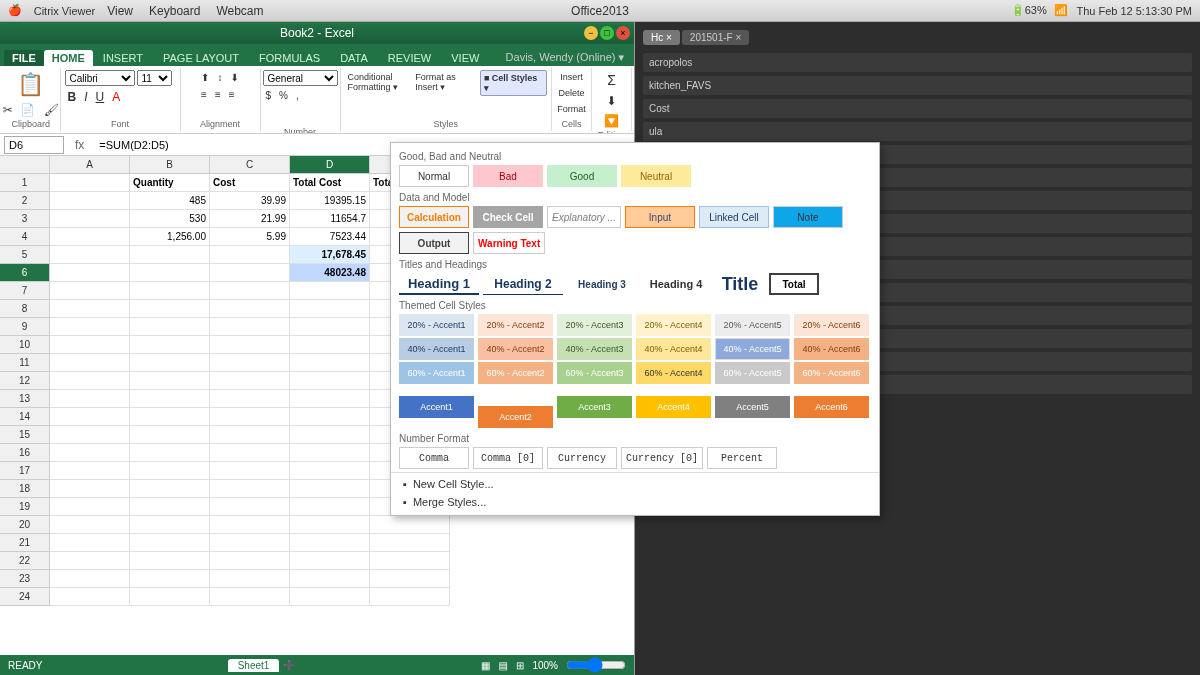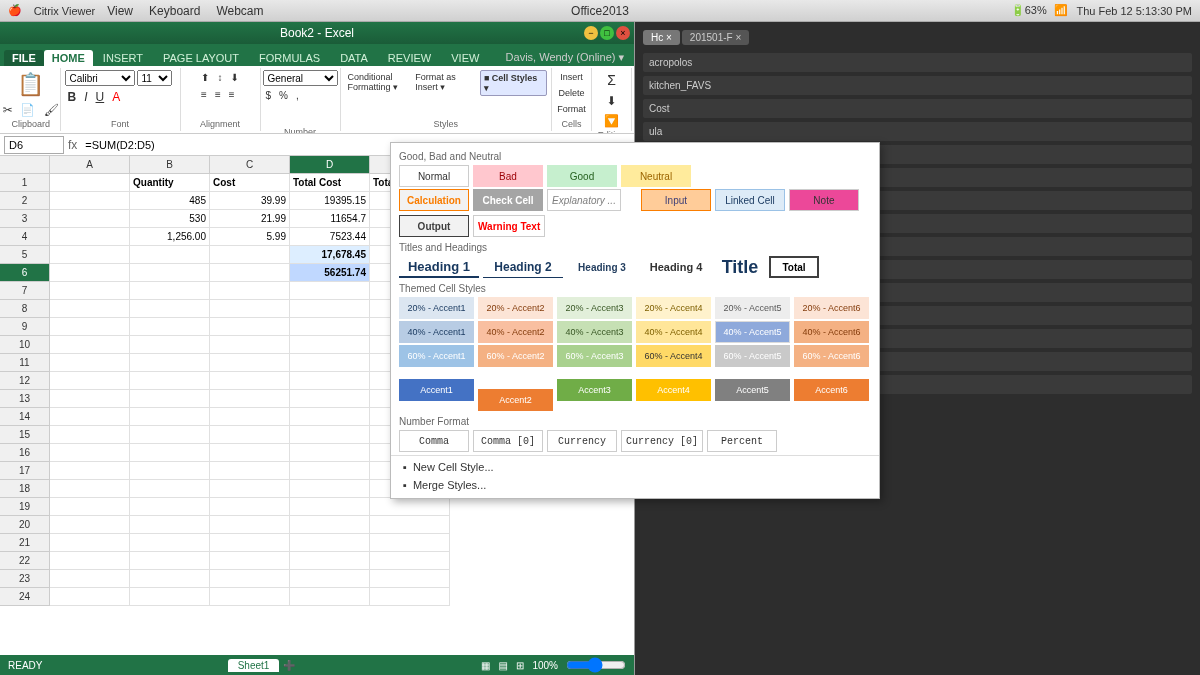--- a/index.html
+++ b/index.html
@@ -50,21 +50,21 @@
     }
     .ribbon-group {
       border-right: 1px solid #ddd; padding: 2px 4px; display: flex; flex-direction: column; align-items: center; min-width: 40px;
     }
     .ribbon-group-label { font-size: 9px; color: #666; margin-top: auto; }
     .ribbon-group-content { display: flex; align-items: center; gap: 2px; flex: 1; }
     .ribbon-btn { background: none; border: none; cursor: pointer; padding: 2px 3px; font-size: 10px; border-radius: 2px; color: #333; display: flex; flex-direction: column; align-items: center; }
 
     
     .formula-bar {
-      height: 22px; background: #fff; border-bottom: 1px solid #ccc; display: flex; align-items: center; padding: 0 4px; gap: 4px;
+      height: 22px; background: #fff; border-bottom: 1px solid #ccc; display: flex; align-items: center; padding: 0 4px; gap: 11px;
     }
     .cell-ref { width: 60px; border: 1px solid #aaa; height: 18px; padding: 0 4px; font-size: 11px; }
     .formula-input { flex: 1; border: none; outline: none; font-size: 11px; padding: 0 4px; }
 
     
     .spreadsheet { width: 100%; overflow: hidden; }
     .col-headers { display: flex; background: #f0f0f0; border-bottom: 1px solid #ccc; height: 18px; }
     .corner-cell { width: 50px; min-width: 50px; border-right: 1px solid #ccc; background: #f0f0f0; }
     .col-header { width: 80px; min-width: 80px; border-right: 1px solid #ccc; text-align: center; font-size: 10px; color: #333; line-height: 18px; }
     .col-header.active { background: #217346; color: white; }
@@ -107,23 +107,23 @@
     }
 
     
     .style-bad { background: #ffc7ce; color: #9c0006; border-color: #ffc7ce; }
     .style-good { background: #c6efce; color: #276221; border-color: #c6efce; }
     .style-neutral { background: #ffeb9c; color: #9c6500; border-color: #ffeb9c; }
     .style-normal { border: 1px solid #ccc; color: #333; }
     .style-calculation { background: #f2f2f2; color: #fa7d00; border: 1px solid #fa7d00; font-weight: bold; }
     .style-check { background: #a5a5a5; color: white; border: 1px solid #a5a5a5; font-weight: bold; }
     .style-explanatory { color: #7f7f7f; border: 1px solid #ccc; font-style: italic; }
-    .style-input { background: #ffcc99; color: #3f3f76; border: 1px solid #fa7d00; margin-left: 16px; }
+    .style-input { background: #ffcc99; color: #3f3f76; border: 1px solid #fa7d00; }
     .style-linked { background: #ddebf7; color: #17375e; border: 1px solid #9bc2e6; }
-    .style-note { background: #ec4899; color: #333; border: 1px solid #ccc; }
+    .style-note { background: #0ea5e9; color: #333; border: 1px solid #ccc; }
     .style-output { background: #f2f2f2; color: #3f3f3f; border: 1px solid #3f3f3f; font-weight: bold; }
     .style-warning { color: #ff0000; border: 1px solid #ccc; font-weight: bold; }
 
     .style-h1 { font-weight: bold; font-size: 13px; color: #17375e; border: none; border-bottom: 2px solid #17375e; }
     .style-h2 { font-weight: bold; font-size: 12px; color: #17375e; border: none; border-bottom: 1px solid #17375e; }
     .style-h3 { font-weight: bold; color: #243f60; border: none; }
     .style-h4 { font-weight: bold; font-size: 11px; color: #333; border: none; }
     .style-title { font-size: 18px; color: #17375e; border: none; font-weight: bold; }
     .style-total { font-weight: bold; border: 2px solid #3f3f3f; }
 
@@ -393,21 +393,21 @@
             <div class="grid-cell"></div>
             <div class="grid-cell"></div>
             <div class="grid-cell right bold blue-bg">17,678.45</div>
             <div class="grid-cell"></div>
           </div>
 
           <div class="grid-row">
             <div class="grid-cell"></div>
             <div class="grid-cell"></div>
             <div class="grid-cell"></div>
-            <div class="grid-cell right bold selected">56251.74</div>
+            <div class="grid-cell right bold selected">48023.48</div>
             <div class="grid-cell"></div>
           </div>
 
           <div class="grid-row">
               <div class="grid-cell"></div>
               <div class="grid-cell"></div>
               <div class="grid-cell"></div>
               <div class="grid-cell"></div>
               <div class="grid-cell"></div>
             </div>
@@ -552,20 +552,21 @@
     <div class="cell-styles-dropdown">
 
       <div class="dropdown-section-title">Good, Bad and Neutral</div>
       <div class="dropdown-row">
         <div class="style-cell style-normal">Normal</div>
         <div class="style-cell style-bad">Bad</div>
         <div class="style-cell style-good">Good</div>
         <div class="style-cell style-neutral">Neutral</div>
       </div>
 
+      <div class="dropdown-section-title">Data and Model</div>
       <div class="dropdown-row">
         <div class="style-cell style-calculation">Calculation</div>
         <div class="style-cell style-check">Check Cell</div>
         <div class="style-cell style-explanatory">Explanatory ...</div>
         <div class="style-cell style-input">Input</div>
         <div class="style-cell style-linked">Linked Cell</div>
         <div class="style-cell style-note">Note</div>
       </div>
       <div class="dropdown-row" style="margin-top:2px;">
         <div class="style-cell style-output">Output</div>

